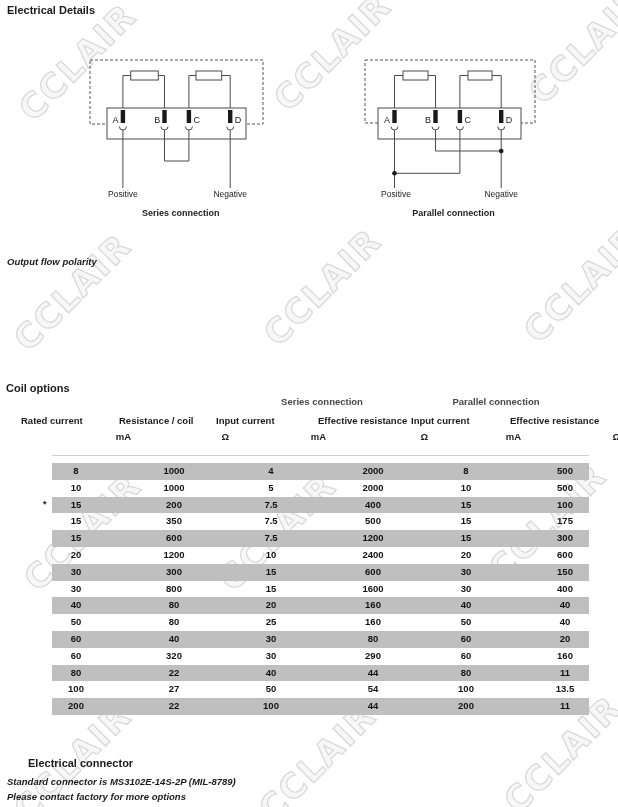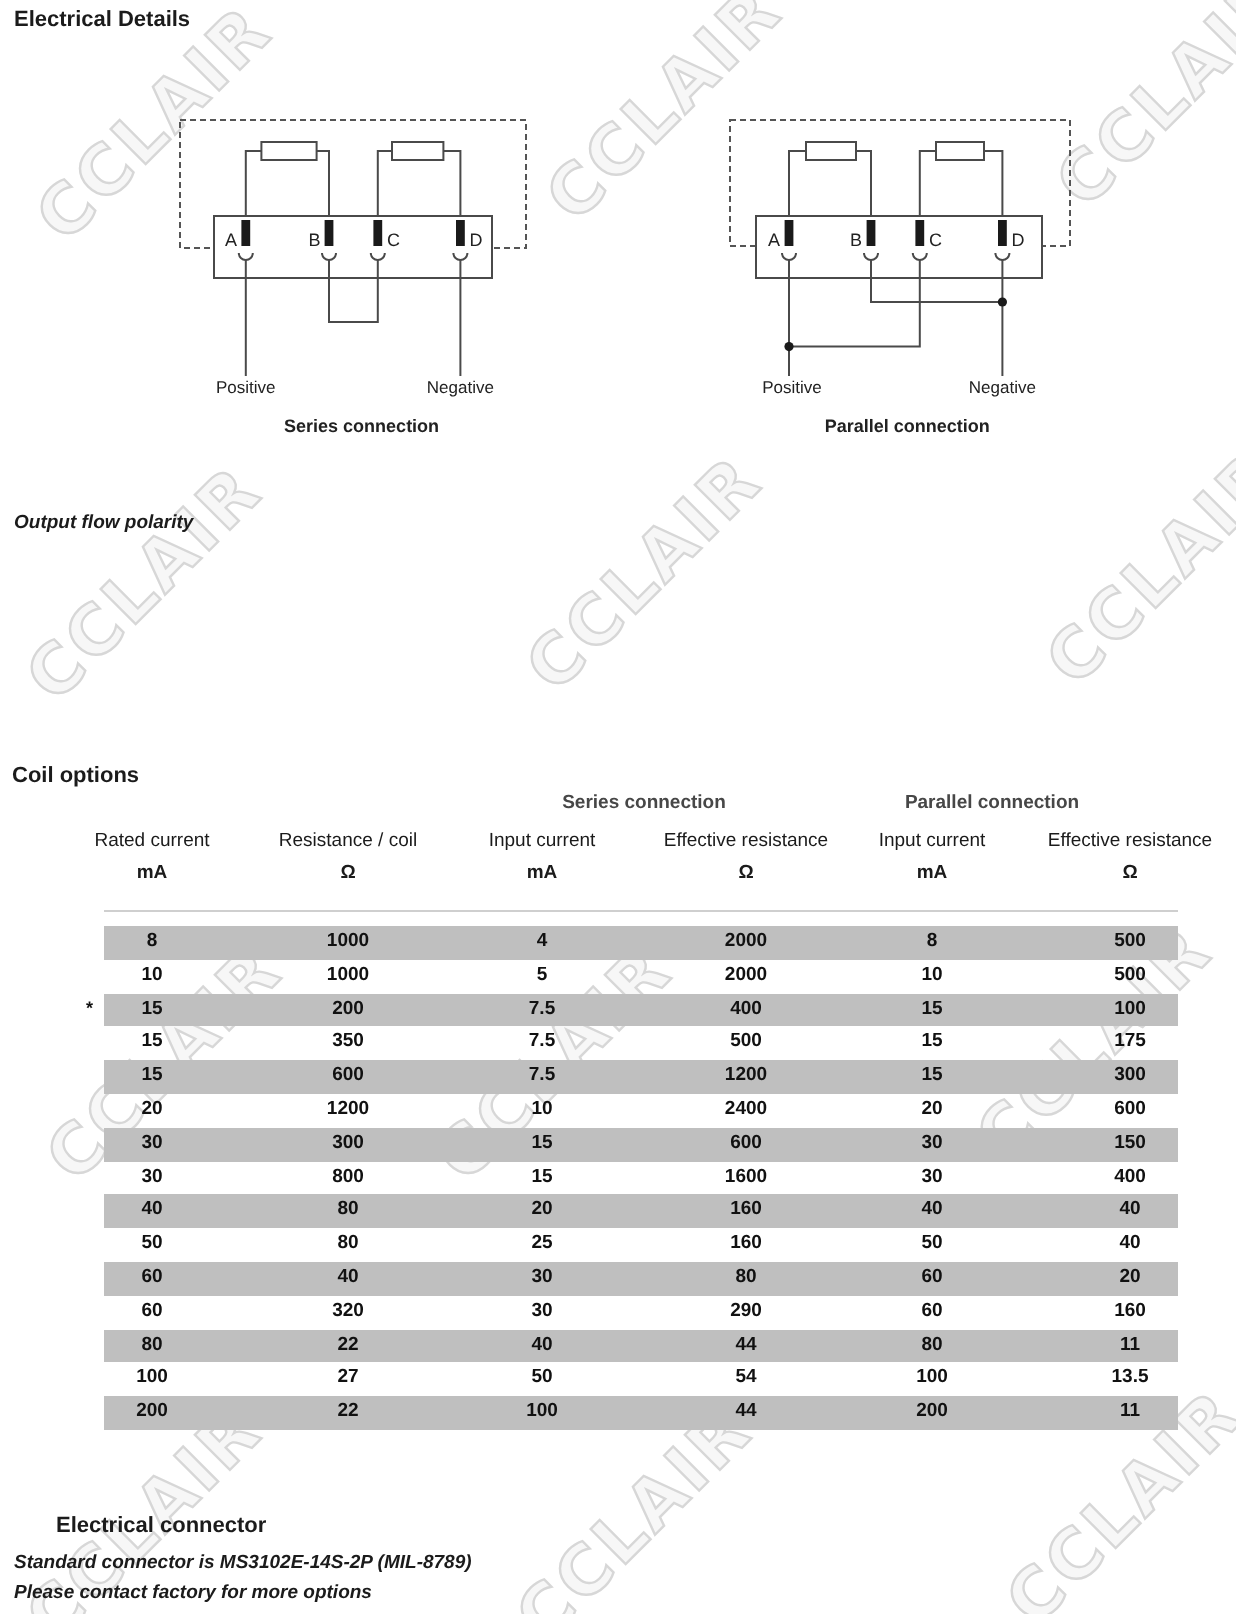--- a/index.html
+++ b/index.html
@@ -7,22 +7,22 @@
         font-family:"Liberation Sans","DejaVu Sans",sans-serif;color:#1b1b1b;}
   
   .wm{position:absolute;font-family:"DejaVu Sans",sans-serif;font-weight:bold;font-size:34px;
       letter-spacing:2px;color:#f7f7f7;-webkit-text-stroke:1.2px #d7d7d7;
       transform:rotate(-45deg);white-space:nowrap;pointer-events:none;}
   
   .h1{position:absolute;font-size:11px;font-weight:bold;}
   .b10{position:absolute;font-size:9.5px;font-weight:bold;font-style:italic;}
   
   .grp{position:absolute;width:120px;text-align:center;font-size:9.5px;font-weight:bold;color:#474747;}
-  .colh{position:absolute;width:110px;text-align:center;font-size:9.5px;font-weight:normal;}
-  .unit{position:absolute;width:110px;text-align:center;font-size:9.5px;font-weight:bold;}
+  .colh{position:absolute;width:110px;text-align:left;font-size:9.5px;font-weight:bold;}
+  .unit{position:absolute;width:110px;text-align:right;font-size:9.5px;font-weight:bold;}
   .rule{position:absolute;left:52px;top:455px;width:537px;height:1px;background:#cfcfcf;}
   
   .tbody{position:absolute;left:52px;top:463px;width:537px;}
   .trow{position:relative;height:16.8px;}
   .trow.stripe{background:#bfbfbf;}
   .cell{position:absolute;top:0;width:80px;height:16.8px;line-height:16.8px;text-align:center;
         font-size:9.5px;font-weight:bold;color:#111;}
   .c0{left:-16px}.c1{left:82px}.c2{left:179px}.c3{left:281px}.c4{left:374px}.c5{left:473px}
   .mark{position:absolute;left:-9px;top:2px;font-size:9px;font-weight:bold;color:#111;}
   

